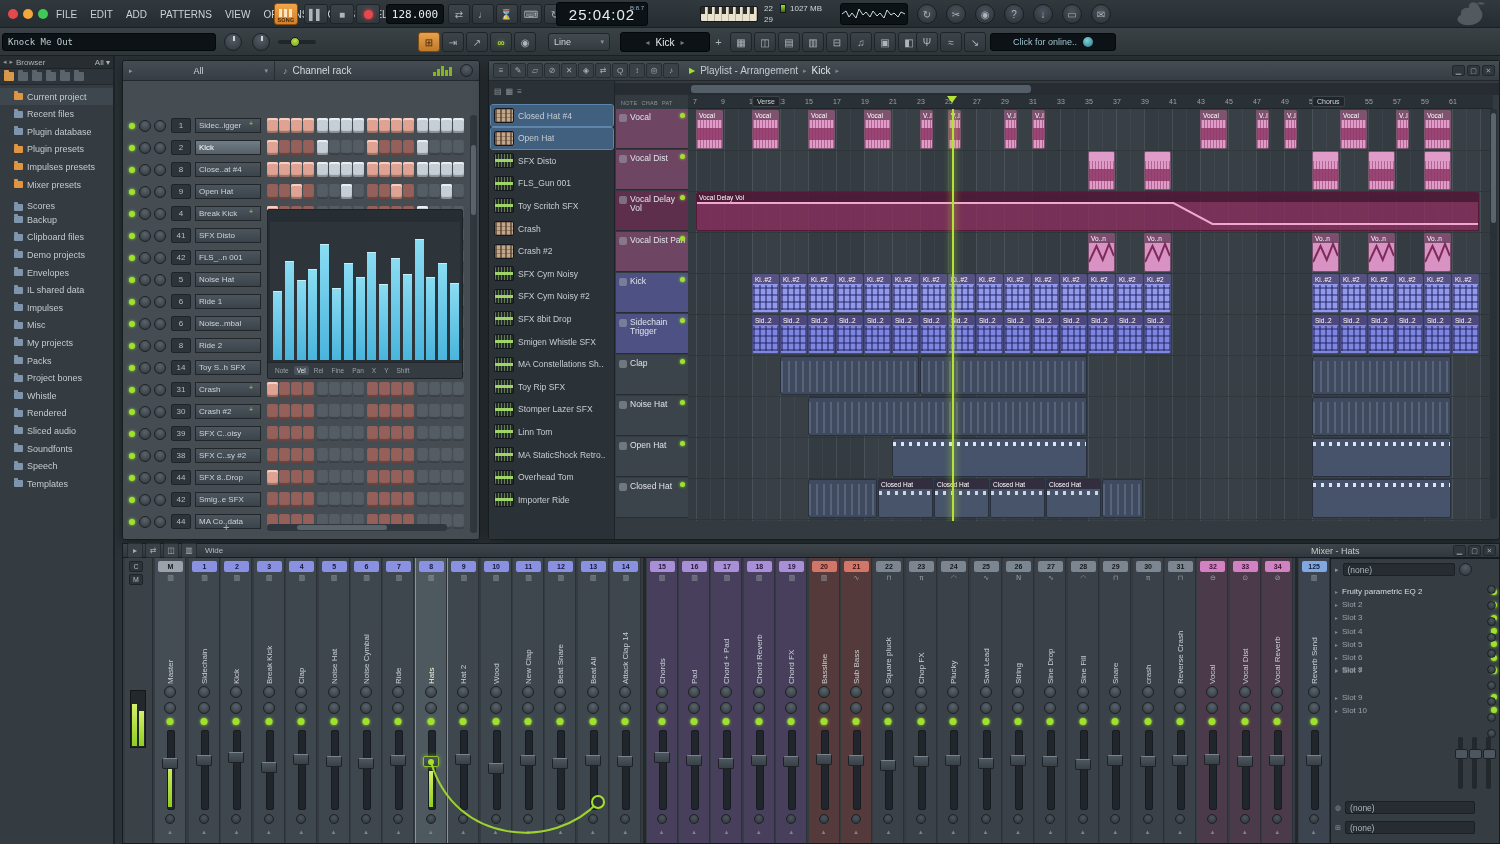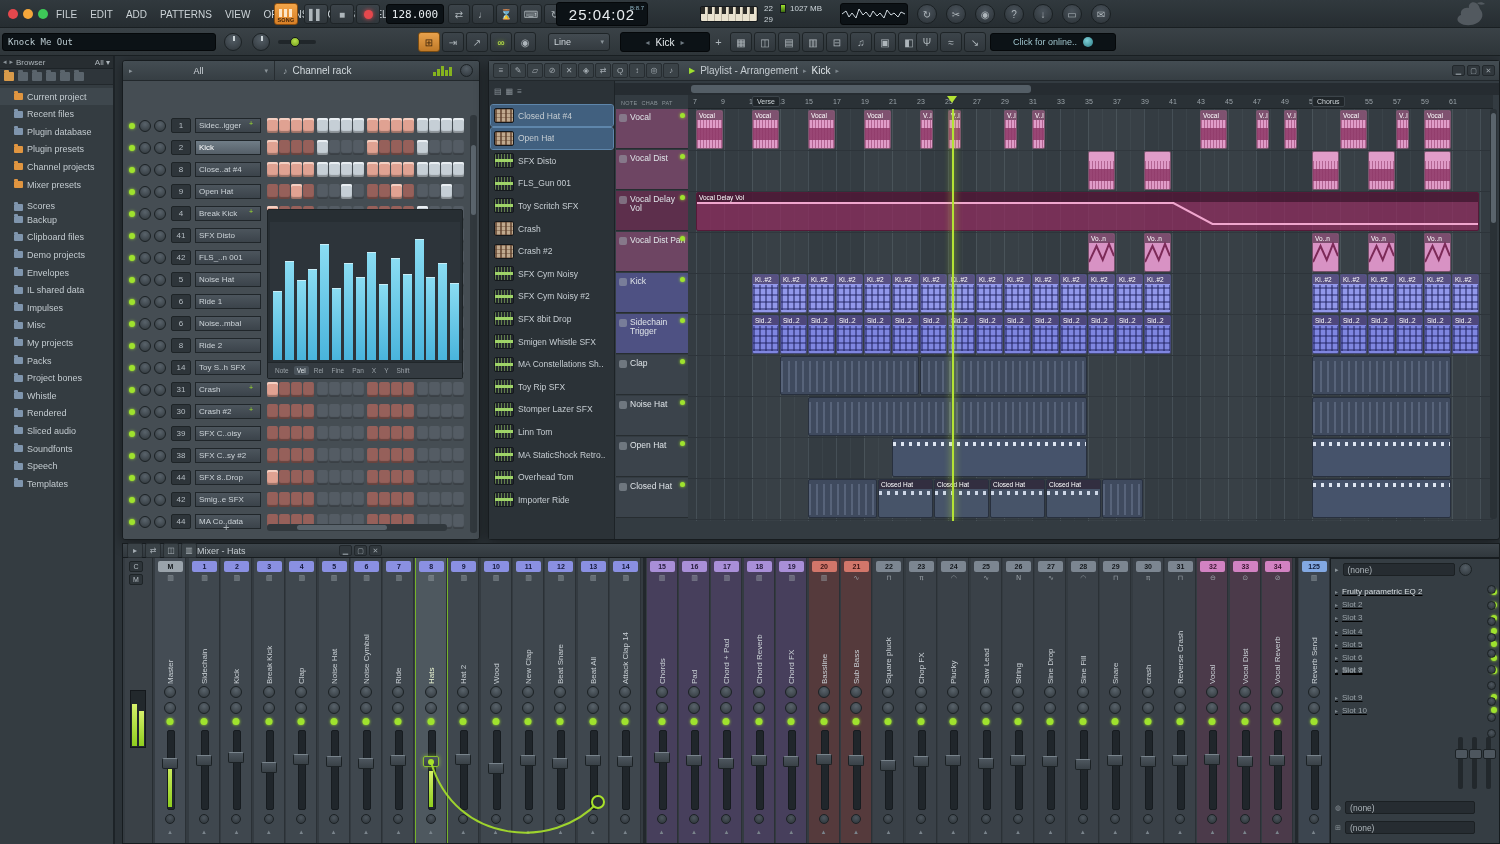--- a/index.html
+++ b/index.html
@@ -211,21 +211,21 @@
   .mx-divider{position:absolute;top:0;width:3px;height:286px;background:#22282c;}
   #mx-cable{position:absolute;left:0;top:0;width:1500px;height:844px;pointer-events:none;z-index:30;}
 
   
   #fxpanel{position:absolute;left:1330px;top:558px;width:170px;height:286px;background:#353d43;border:1px solid #171c1f;z-index:16;}
   .fx-row{position:absolute;left:4px;display:flex;align-items:center;gap:4px;}
   .fx-arr{font-size:7px;color:#8b949a;}
   .fx-drop{width:112px;height:13px;background:#262c31;border:1px solid #1b2023;border-radius:2px;font-size:8.5px;color:#aeb6bb;display:flex;align-items:center;padding-left:4px;}
   .fx-drop.wide{width:130px;}
   #fx-slots{position:absolute;left:4px;top:26px;width:162px;}
-  .fx-slot{position:absolute;left:0;width:162px;height:13px;display:flex;align-items:center;gap:4px;text-decoration:underline;}
+  .fx-slot{position:absolute;left:0;width:162px;height:13px;display:flex;align-items:center;gap:4px;}
   .fx-slot .fxs-arr{font-size:6px;color:#7d868d;}
   .fx-slot .fxs-name{flex:1;font-size:8px;color:#9aa3a9;white-space:nowrap;overflow:hidden;}
   .fx-slot.filled .fxs-name{color:#d8dee2;}
   .fx-slot .fxs-led{width:6px;height:6px;border-radius:50%;background:#9fe22e;box-shadow:0 0 3px #9fe22e;}
   .fx-knobcol{position:absolute;right:3px;top:26px;display:flex;flex-direction:column;gap:7px;}
   .fx-knobcol i{width:9px;height:9px;border-radius:50%;background:radial-gradient(circle at 50% 35%,#4d565e,#2b3237);border:1px solid #1c2225;display:block;}
   .fx-minifaders{position:absolute;right:8px;top:178px;display:flex;gap:9px;}
   .fx-minifaders i{position:relative;width:5px;height:52px;background:#22282c;border-radius:2px;display:block;}
   .fx-minifaders i::after{content:"";position:absolute;left:-3px;top:12px;width:11px;height:8px;background:#4d565e;border:1px solid #1c2225;border-radius:2px;}
 </style>
@@ -367,21 +367,21 @@
         <div class="b-item" style="top: 35.2px;">
           <div class="b-ico"></div>
           <div class="b-lbl">Plugin database</div>
         </div>
         <div class="b-item" style="top: 52.8px;">
           <div class="b-ico accent"></div>
           <div class="b-lbl">Plugin presets</div>
         </div>
         <div class="b-item" style="top: 70.4px;">
           <div class="b-ico accent"></div>
-          <div class="b-lbl">Channel projects</div>
+          <div class="b-lbl">Impulses presets</div>
         </div>
         <div class="b-item" style="top: 88px;">
           <div class="b-ico accent"></div>
           <div class="b-lbl">Mixer presets</div>
         </div>
         <div class="b-item" style="top: 105.6px; align-items: flex-end;">
           <div class="b-ico"></div>
           <div class="b-lbl">Scores</div>
         </div>
         <div class="b-item" style="top: 123.2px;">
@@ -1476,20 +1476,21 @@
       </div>
   </div>
 
   <div id="mixerheader">
     <div id="mx-tools">
         <div class="pl-ibtn">▸</div>
         <div class="pl-ibtn">⇄</div>
         <div class="pl-ibtn">◫</div>
         <div class="pl-ibtn">▥</div>
       </div>
+    <span class="mx-wide">Wide</span>
     <span class="mx-title">Mixer - Hats</span>
     <div id="mx-winbtns">
         <div class="win-btn">▁</div>
         <div class="win-btn">▢</div>
         <div class="win-btn">✕</div>
       </div>
   </div>
   <div id="mixer">
     <div id="mx-util">
       <div class="mxu-btn">C</div>

